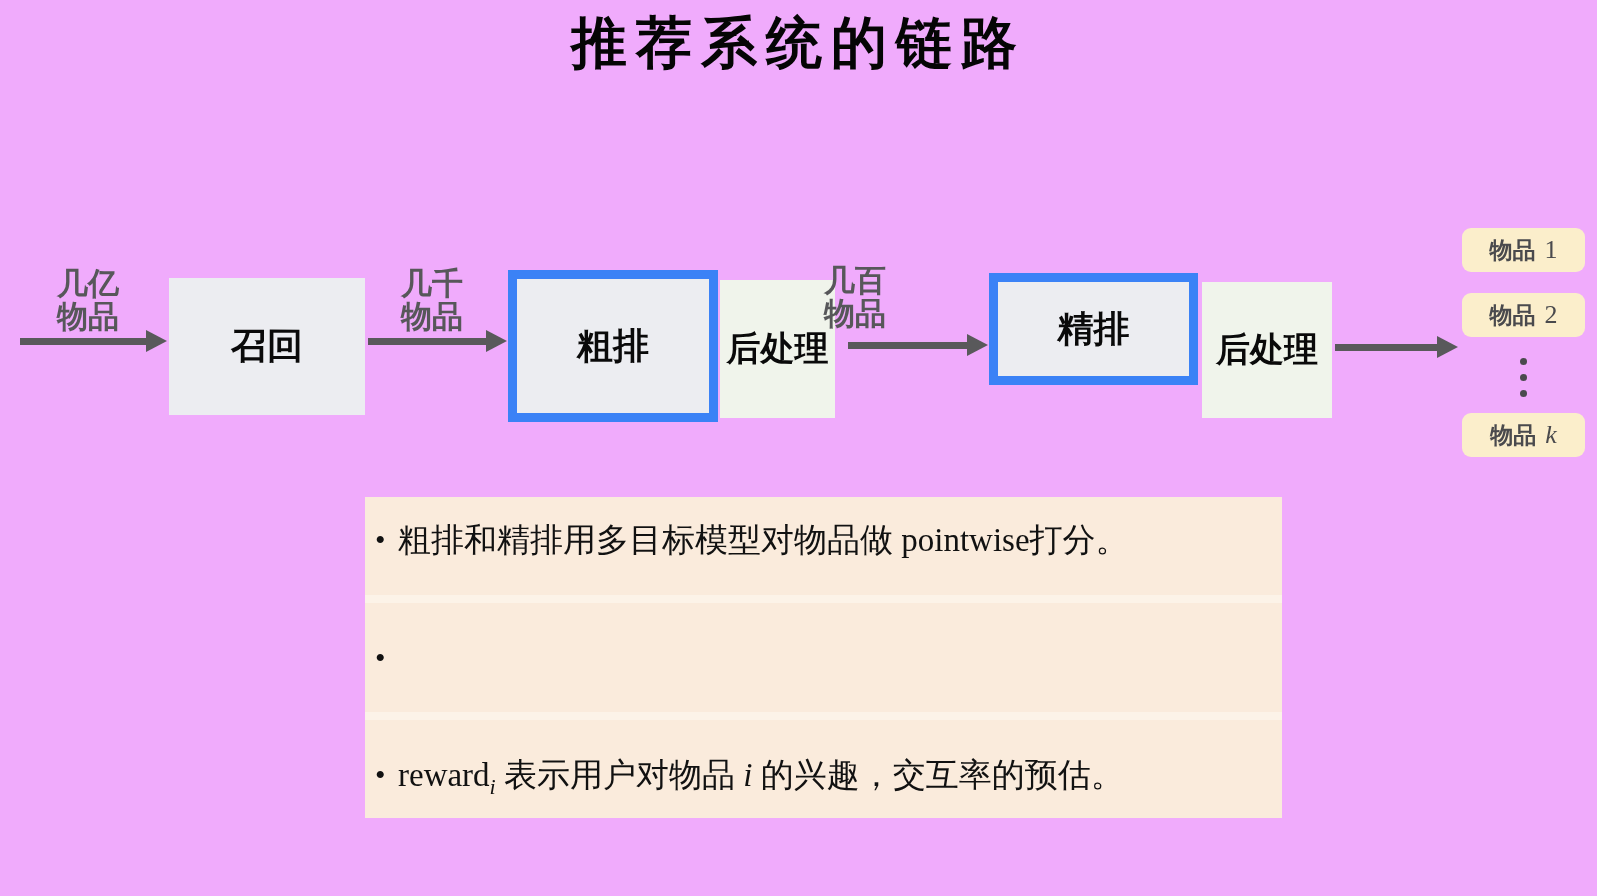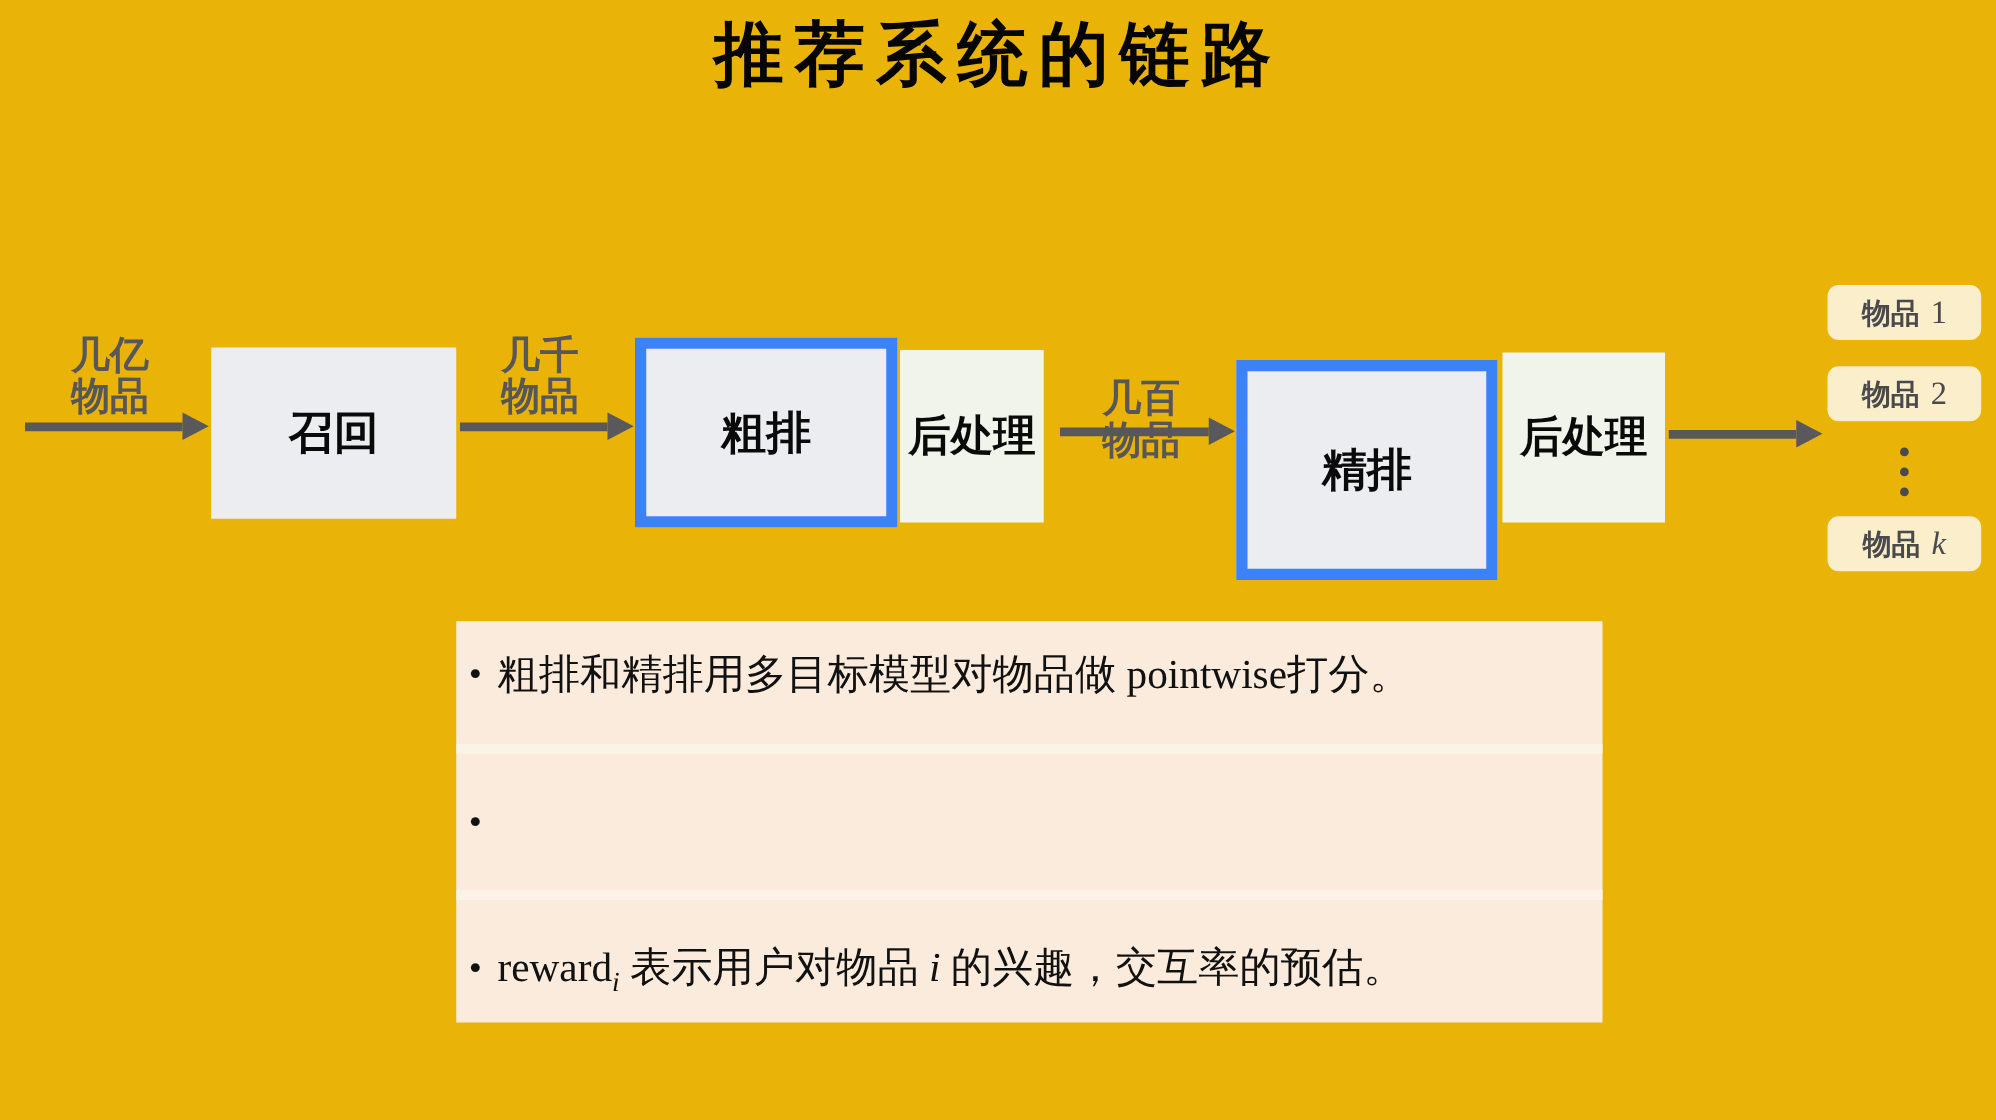--- a/index.html
+++ b/index.html
@@ -1,17 +1,17 @@
 <!DOCTYPE html>
 <html><head>
 <meta charset="utf-8">
 <style>
   html,body{margin:0;padding:0;background:#ffffff;}
   .canvas{
-    position:relative;width:1597px;height:896px;background:#eab308;
+    position:relative;width:1597px;height:896px;background:#f0abfc;
     overflow:hidden;font-family:"Liberation Sans","DejaVu Sans",sans-serif;
   }
   
   .slide-title{
     position:absolute;top:6px;left:0;width:100%;text-align:center;
     font-family:"Liberation Serif","DejaVu Serif",serif;
     font-weight:900;font-size:56px;letter-spacing:9px;color:#050505;
   }
   
   .stage-box{
@@ -88,26 +88,26 @@
 
   <div class="stage-box box-gray highlight" style="left:508px;top:270px;width:210px;height:152px;">
     <span class="stage-label">粗排</span>
   </div>
 
   <div class="stage-box box-green" style="left:720px;top:280px;width:115px;height:138px;">
     <span class="pp-label">后处理</span>
   </div>
 
   <div class="arrow" style="left:848px;top:342px;width:119px;"></div>
-  <div class="count-label" style="left:858px;top:264px;margin-top:38px;">
+  <div class="count-label" style="left:800px;top:264px;">
     <div>几百</div>
     <div>物品</div>
   </div>
 
-  <div class="stage-box box-gray highlight" style="left:989px;top:288px;width:209px;height:176px;">
+  <div class="stage-box box-gray highlight" style="left:989px;top:273px;width:209px;height:112px;">
     <span class="stage-label">精排</span>
   </div>
 
   <div class="stage-box box-green" style="left:1202px;top:282px;width:130px;height:136px;">
     <span class="pp-label">后处理</span>
   </div>
 
   <div class="arrow" style="left:1335px;top:344px;width:102px;"></div>
 
   <div class="item-card" style="top:228px;">

